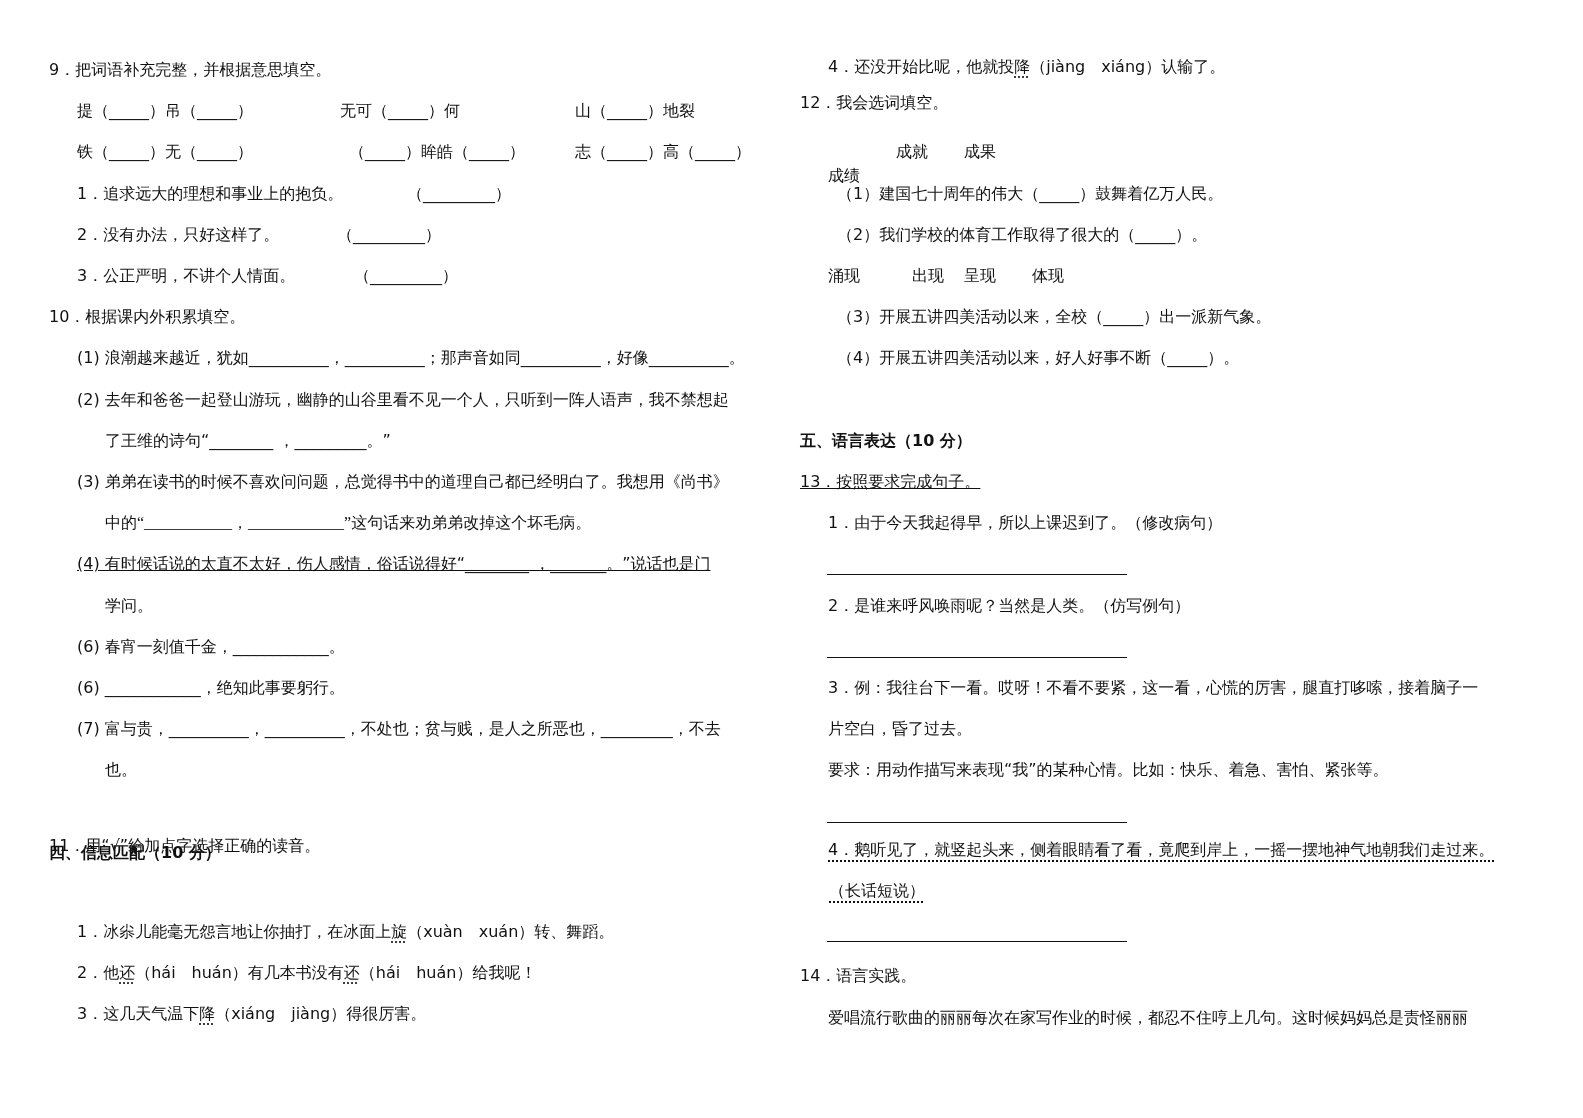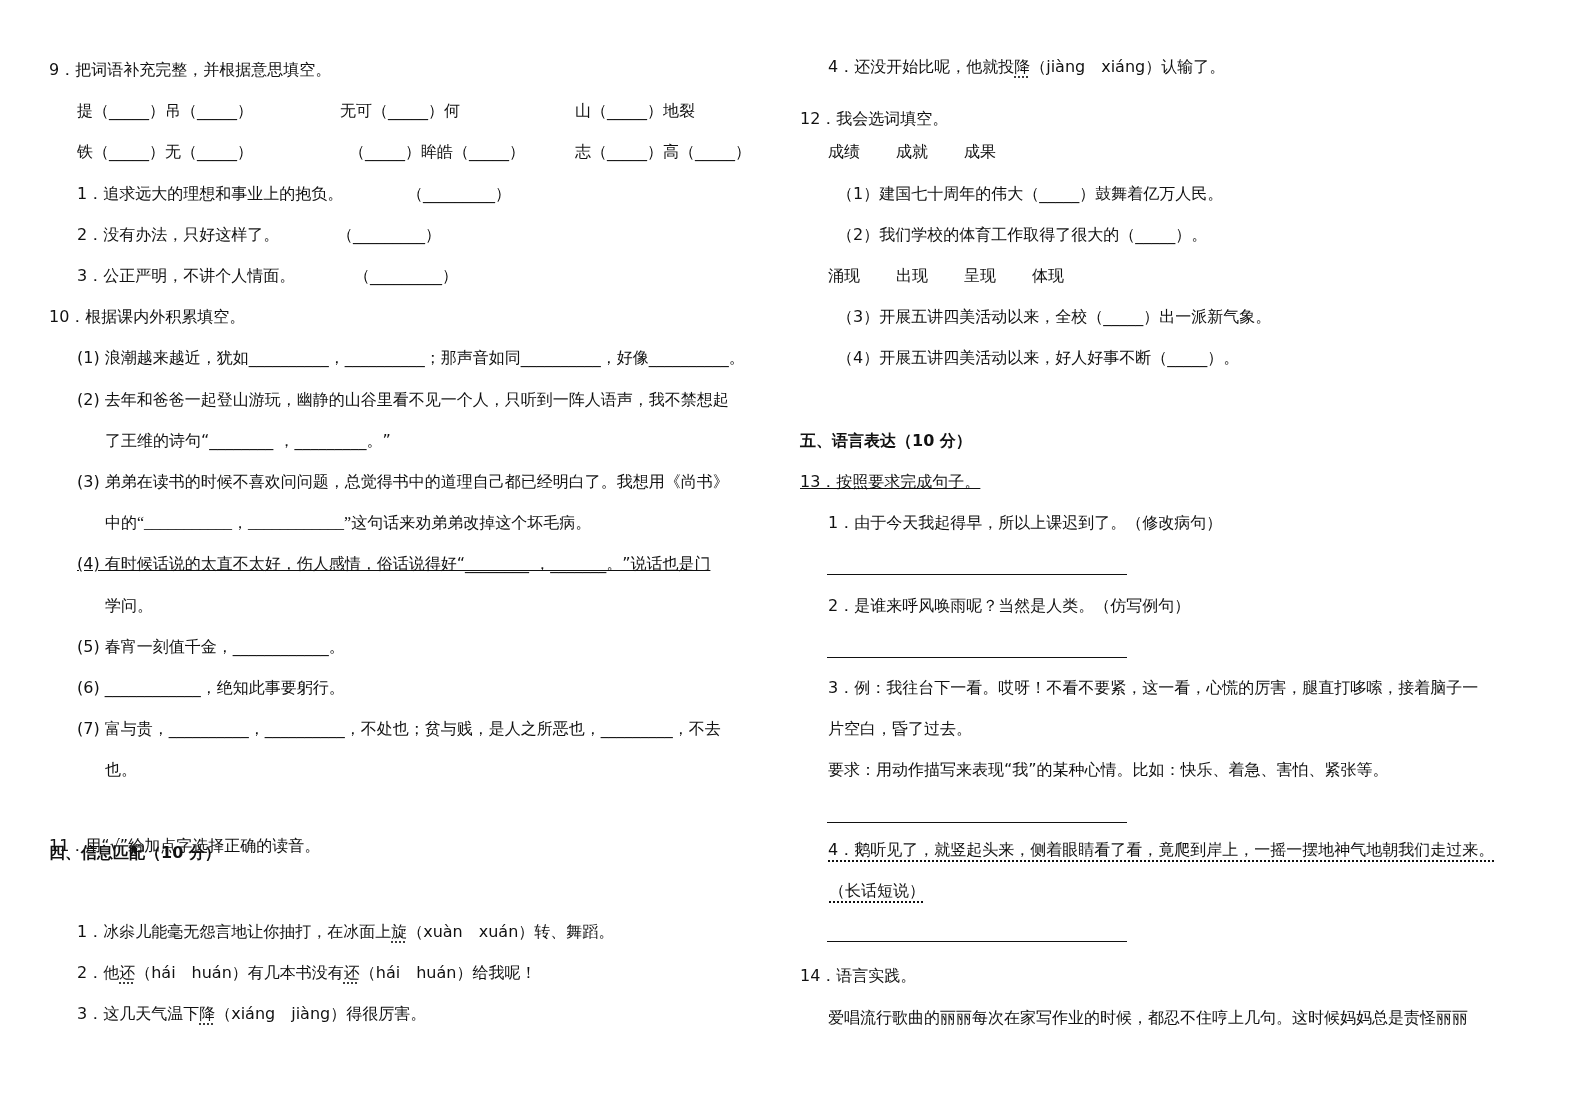--- a/index.html
+++ b/index.html
@@ -95,21 +95,21 @@
 
     <div class="line i1" style="top:389px;">(2) 去年和爸爸一起登山游玩，幽静的山谷里看不见一个人，只听到一阵人语声，我不禁想起</div>
     <div class="line i2" style="top:430px;">了王维的诗句“________ ，_________。”</div>
 
     <div class="line i1" style="top:471px;">(3) 弟弟在读书的时候不喜欢问问题，总觉得书中的道理自己都已经明白了。我想用《尚书》</div>
     <div class="line i2" style="top:512px;font-family:Liberation Serif, serif;">中的“___________，____________”这句话来劝弟弟改掉这个坏毛病。</div>
 
     <div class="line i1" style="top:553px;text-decoration:underline;">(4) 有时候话说的太直不太好，伤人感情，俗话说得好“________ ，_______。”说话也是门</div>
     <div class="line i2" style="top:595px;">学问。</div>
 
-    <div class="line i1" style="top:636px;">(5) 春宵一刻值千金，____________。</div>
+    <div class="line i1" style="top:636px;">(6) 春宵一刻值千金，____________。</div>
 
     <div class="line i1" style="top:677px;">(6) ____________，绝知此事要躬行。</div>
 
     <div class="line i1" style="top:718px;">(7) 富与贵，__________，__________，不处也；贫与贱，是人之所恶也，_________，不去</div>
     <div class="line i2" style="top:759px;">也。</div>
 
     <div class="line heading" style="top:842px;">四、信息匹配（10 分）</div>
 
     <div class="line" style="top:835px;">11．用“√”给加点字选择正确的读音。</div>
 
@@ -125,34 +125,34 @@
       <span>3．这几天气温下</span><span class="emph-dot">降</span><span>（xiáng　jiàng）得很厉害。</span>
     </div>
   </div>
 
   <div class="col col-right">
 
     <div class="line i1" style="top:56px;">
       <span>4．还没开始比呢，他就投</span><span class="emph-dot">降</span><span>（jiàng　xiáng）认输了。</span>
     </div>
 
-    <div class="line" style="top:108px;">12．我会选词填空。</div>
+    <div class="line" style="top:92px;">12．我会选词填空。</div>
 
     <div class="line i1" style="top:141px;">
-      <span style="position:absolute;left:0;">成绩</span>
+      <span style="position:absolute;left:0;margin-top:24px;">成绩</span>
       <span style="position:absolute;left:68px;">成就</span>
       <span style="position:absolute;left:136px;">成果</span>
     </div>
 
     <div class="line i2b" style="top:183px;">（1）建国七十周年的伟大（_____）鼓舞着亿万人民。</div>
     <div class="line i2b" style="top:224px;">（2）我们学校的体育工作取得了很大的（_____）。</div>
 
     <div class="line i1" style="top:265px;">
       <span style="position:absolute;left:0;">涌现</span>
-      <span style="position:absolute;left:68px;">出现</span>
+      <span style="position:absolute;left:84px;">出现</span>
       <span style="position:absolute;left:136px;">呈现</span>
       <span style="position:absolute;left:204px;">体现</span>
     </div>
 
     <div class="line i2b" style="top:306px;">（3）开展五讲四美活动以来，全校（_____）出一派新气象。</div>
     <div class="line i2b" style="top:347px;">（4）开展五讲四美活动以来，好人好事不断（_____）。</div>
 
     <div class="line heading" style="top:430px;">五、语言表达（10 分）</div>
 
     <div class="line" style="top:471px;text-decoration:underline;">13．按照要求完成句子。</div>

